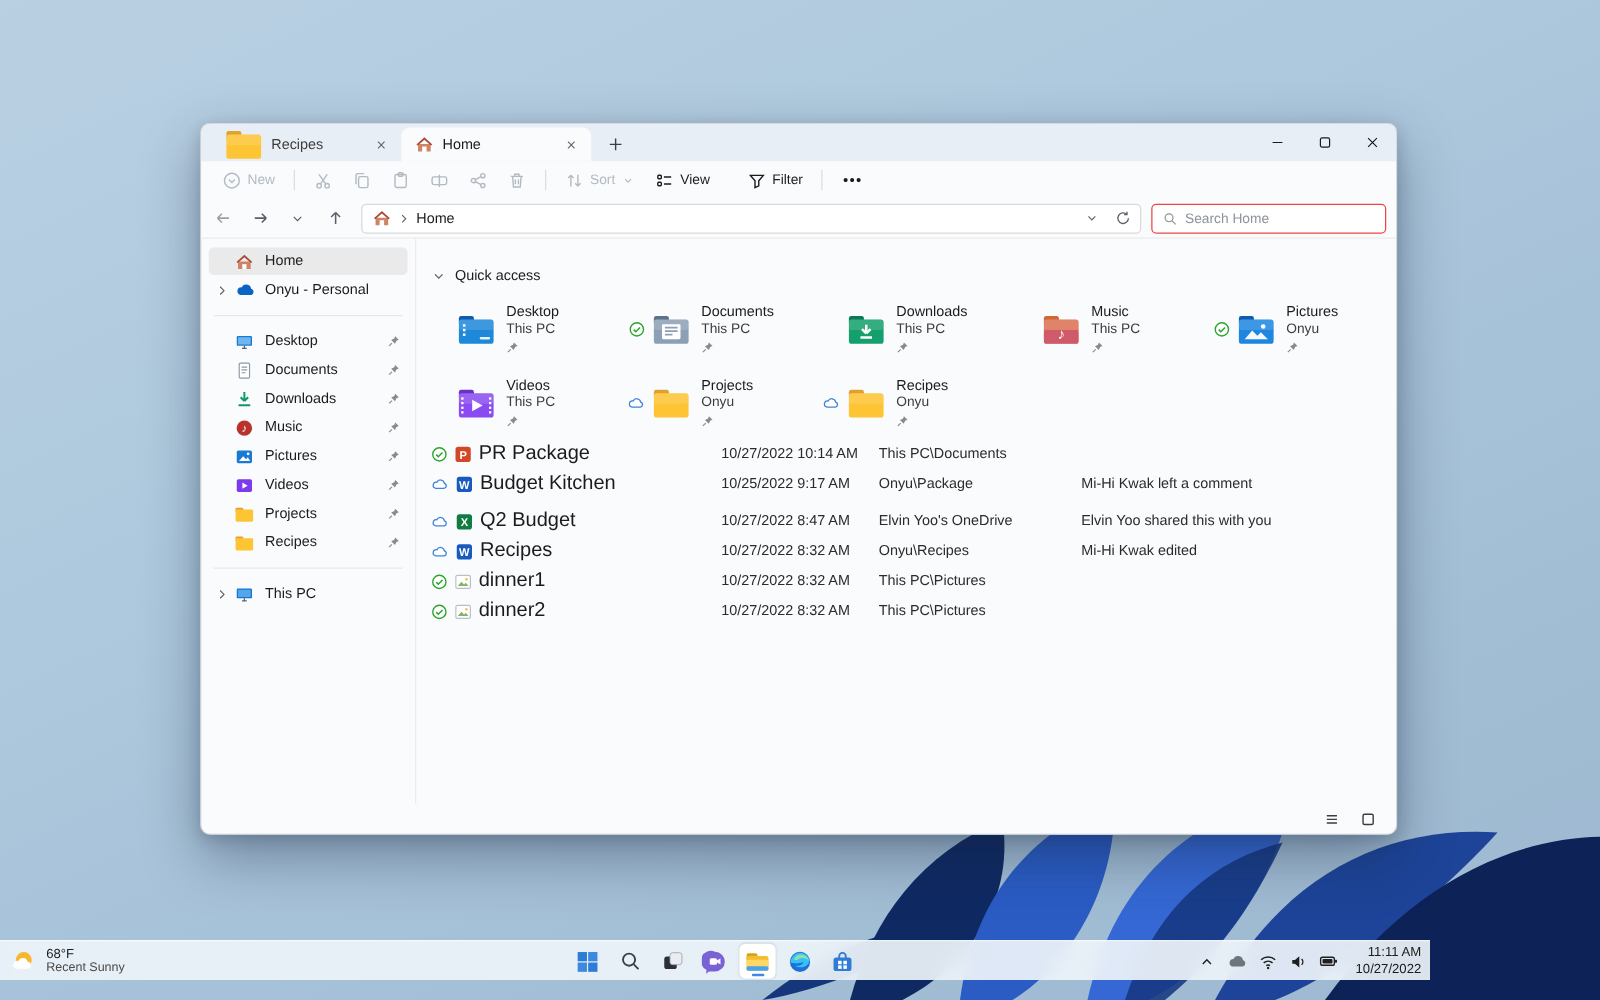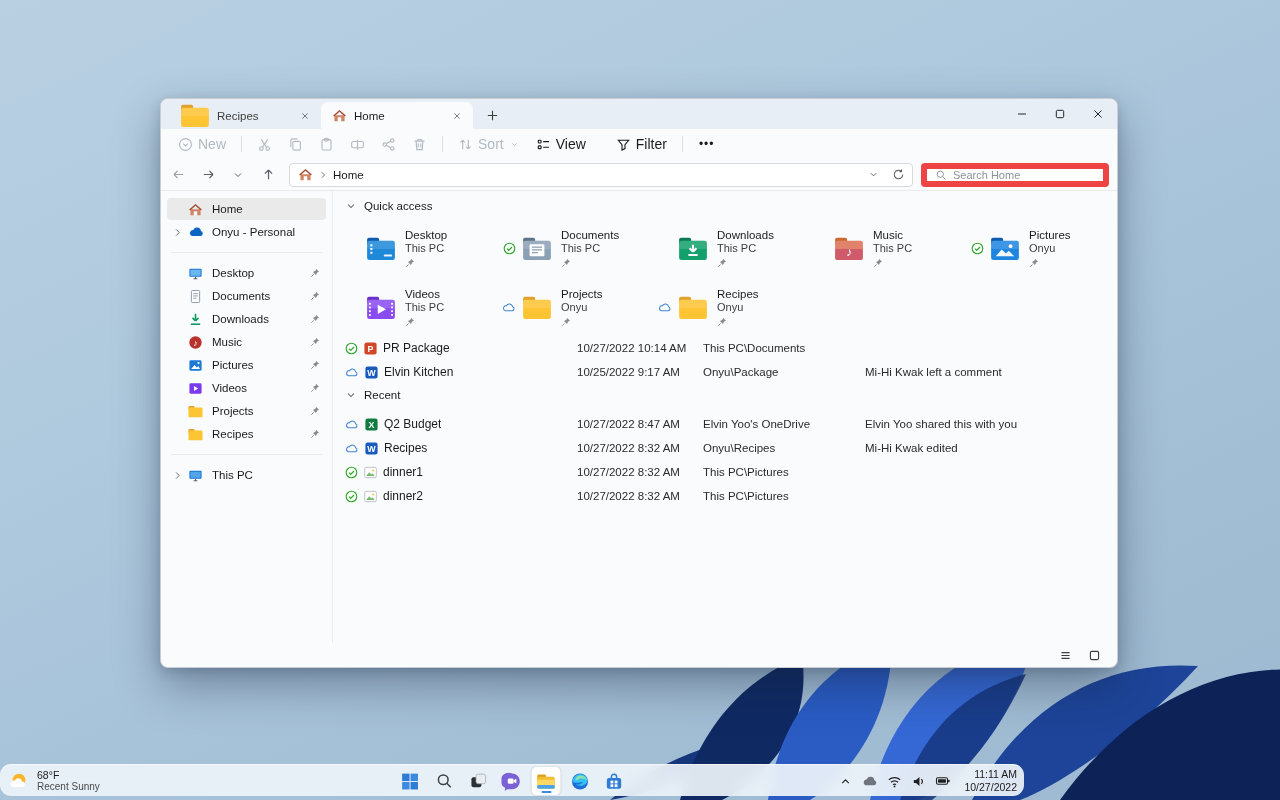--- a/index.html
+++ b/index.html
@@ -26,76 +26,76 @@
     border-radius:7px 7px 0 0; color:#3d3d3d; cursor:default; }
   .tab.active { background:#f9fbfd; color:#1b1b1b; }
   .tab .tab-label { flex:1; font-size:11.5px; white-space:nowrap; overflow:hidden; }
   .tab .tab-close { width:16px; height:16px; border-radius:3px; color:#5f5f5f; }
   .tab-plus { width:26px; height:24px; margin-left:6px; display:flex; align-items:center; justify-content:center; color:#3d3d3d; margin-bottom:2px; }
   #win-controls { position:absolute; right:0; top:0; height:30px; display:flex; }
   .wc-btn { width:38px; height:30px; display:flex; align-items:center; justify-content:center; color:#1b1b1b; }
 
   
   #toolbar { height:30px; background:#f9fbfd; display:flex; align-items:center; padding:0 10px; gap:2px; flex:none; }
-  .tb-btn { display:flex; align-items:center; gap:5px; padding:0 7px; height:24px; border-radius:4px; color:#b3bac2; font-size:14px; }
+  .tb-btn { display:flex; align-items:center; gap:5px; padding:0 7px; height:24px; border-radius:4px; color:#b3bac2; font-size:11px; }
   .tb-btn.enabled { color:#1b1b1b; }
   .tb-btn .lbl { white-space:nowrap; }
   .tb-sep { width:1px; height:16px; background:#d9dee3; margin:0 6px; flex:none; }
   .tb-more { color:#1b1b1b; letter-spacing:1px; font-size:12px; padding:0 8px; }
 
   
   #navbar { height:32px; background:#f9fbfd; display:flex; align-items:center; gap:4px; padding:0 8px 0 4px; border-bottom:1px solid #ebebeb; flex:none; }
   .nav-btn { width:26px; height:24px; display:flex; align-items:center; justify-content:center; border-radius:4px; }
   .nav-btn.dim { color:#9aa2aa; } .nav-btn.mid { color:#5a6068; }
   #addressbar { flex:1; height:24px; border:1px solid #d9d9d9; background:#fff; border-radius:4px;
     display:flex; align-items:center; padding:0 4px 0 8px; gap:5px; margin:0 4px; }
   #addressbar .crumb { font-size:11.5px; color:#1b1b1b; }
   #addressbar .spacer { flex:1; }
-  #searchbox { width:188px; height:24px; border:6px solid #ef4444; background:#fff; border-radius:4px;
+  #searchbox { width:188px; height:24px; border:1px solid #ef4444; background:#fff; border-radius:4px;
     display:flex; align-items:center; gap:6px; padding:0 8px; flex:none; }
   #searchbox input { border:none; outline:none; width:100%; font-size:11px; color:#1b1b1b; background:transparent; font-family:inherit; }
   #searchbox input::placeholder { color:#8d939a; }
 
   
   #winbody { flex:1; display:flex; min-height:0; }
   #sidebar { width:172px; flex:none; border-right:1px solid #ececec; padding-top:6px; overflow:hidden; }
   .sb-item { height:22px; margin:1px 6px; padding:0 6px 0 4px; border-radius:4px; display:flex; align-items:center; gap:4px; }
   .sb-item.selected { background:#eaeaea; }
   .sb-chevron { width:12px; display:flex; justify-content:center; color:#5f5f5f; flex:none; }
   .sb-ico { width:17px; display:flex; justify-content:center; flex:none; }
   .sb-label { flex:1; font-size:11.5px; white-space:nowrap; overflow:hidden; padding-left:4px; }
   .sb-pin { color:#8a8a8a; flex:none; }
   .sb-divider { height:1px; background:#e9e9e9; margin:9px 10px; }
 
   #content { flex:1; padding:4px 14px 0 12px; overflow:hidden; position:relative; }
-  .section-header { display:flex; align-items:center; gap:7px; height:22px; margin-top:0; color:#1b1b1b; }
+  .section-header { display:flex; align-items:center; gap:7px; height:22px; margin-top:15px; color:#1b1b1b; }
   .section-header .sec-title { font-size:11.5px; }
   .section-chevron { color:#5f5f5f; }
 
   .tiles { display:grid; grid-template-columns:repeat(5,156px); row-gap:13px; margin:8px 0 4px 0; }
   .tile { display:flex; align-items:center; gap:3px; height:46px; }
   .tile-status { width:16px; display:flex; justify-content:center; flex:none; }
   .tile-folder { width:33px; display:flex; justify-content:center; flex:none; }
   .tile-text { display:flex; flex-direction:column; line-height:1.25; padding-left:5px; min-width:0; }
   .tile-name { font-size:11.5px; color:#1b1b1b; white-space:nowrap; }
   .tile-loc  { font-size:11px; color:#3d3d3d; white-space:nowrap; }
   .tile-pin  { height:11px; color:#8a8a8a; margin-top:1px; }
 
   .flist { margin-top:6px; }
   .frow { display:grid; grid-template-columns:232px 126px 162px 1fr; align-items:center; height:24px; }
   .fname { display:flex; align-items:center; gap:5px; min-width:0; }
-  .fname .nm { font-size:12px; white-space:nowrap; overflow:hidden; }
+  .fname .nm { font-size:16px; white-space:nowrap; overflow:hidden; }
   .fcell { font-size:11.5px; color:#2b2b2b; white-space:nowrap; overflow:hidden; }
 
   #statusbar { height:24px; flex:none; display:flex; align-items:center; justify-content:flex-end; gap:16px; padding-right:16px; color:#3d3d3d; }
 
   
-  #taskbar { position:absolute; left:0; bottom:4px; width:1024px; height:32px;
+  #taskbar { position:absolute; left:0; bottom:16px; width:1144px; height:32px;
     background:rgba(238,244,250,.92); backdrop-filter:blur(8px);
-    border-top:1px solid rgba(255,255,255,.55);border-radius:11px; }
+    border-top:1px solid rgba(255,255,255,.55); }
   #weather { position:absolute; left:0; top:0; height:32px; display:flex; align-items:center; gap:7px; padding:0 12px 0 8px; }
   #weather .wx-text { display:flex; flex-direction:column; line-height:1.15; }
   #weather .wx-temp { font-size:10.5px; color:#1b1b1b; }
   #weather .wx-cond { font-size:10px; color:#4a4a4a; }
   #tb-center { position:absolute; left:50%; top:0; transform:translateX(-50%); height:32px; display:flex; align-items:center; gap:5px; }
   .tb-app { width:29px; height:28px; border-radius:5px; display:flex; align-items:center; justify-content:center; position:relative; }
   .tb-app.active { background:#fff; box-shadow:0 0 2px rgba(0,0,0,.15); }
   .tb-app.active::after { content:""; position:absolute; bottom:2px; left:50%; transform:translateX(-50%);
     width:10px; height:2.5px; border-radius:2px; background:#3f8ae0; }
   #tray { position:absolute; right:0; top:0; height:32px; display:flex; align-items:center; gap:9px; padding-right:7px; color:#1f1f1f; }
@@ -800,35 +800,27 @@
                   <svg width="14" height="12" viewBox="0 0 16 14">
                     <path d="M4 11.3 h7.6 a2.4 2.4 0 0 0 .5-4.7 a3.7 3.7 0 0 0-7-1 a2.9 2.9 0 0 0-1.1 5.7 Z" fill="#ffffff" stroke="#3f83d6" stroke-width="1.2"></path>
                   </svg>
                 </span>
              <span class="icn ">
                   <svg width="15" height="15" viewBox="0 0 16 16">
                     <rect x="1.5" y="1.5" width="13" height="13" rx="2.4" fill="#185abd"></rect>
      <text x="8" y="11.6" text-anchor="middle" font-size="9.5" font-weight="bold" fill="#ffffff">W</text>
                   </svg>
                 </span>
-             <span class="nm">Elvin Kitchen</span>
+             <span class="nm">Budget Kitchen</span>
            </div>
            <span class="fcell">10/25/2022 9:17 AM</span>
            <span class="fcell">Onyu\Package</span>
            <span class="fcell">Mi-Hi Kwak left a comment</span>
          </div>
           </div>
-          <div class="section-header">
-       <span class="section-chevron icn">
-              <svg width="12" height="12" viewBox="0 0 16 16">
-                <path d="M4 6 L8 10 L12 6" stroke="#5f5f5f" stroke-width="1.4" fill="none"></path>
-              </svg>
-            </span>
-       <span class="sec-title">Recent</span>
-     </div>
           <div class="flist">
             <div class="frow">
            <div class="fname">
              <span class="icn ">
                   <svg width="14" height="12" viewBox="0 0 16 14">
                     <path d="M4 11.3 h7.6 a2.4 2.4 0 0 0 .5-4.7 a3.7 3.7 0 0 0-7-1 a2.9 2.9 0 0 0-1.1 5.7 Z" fill="#ffffff" stroke="#3f83d6" stroke-width="1.2"></path>
                   </svg>
                 </span>
              <span class="icn ">
                   <svg width="15" height="15" viewBox="0 0 16 16">

